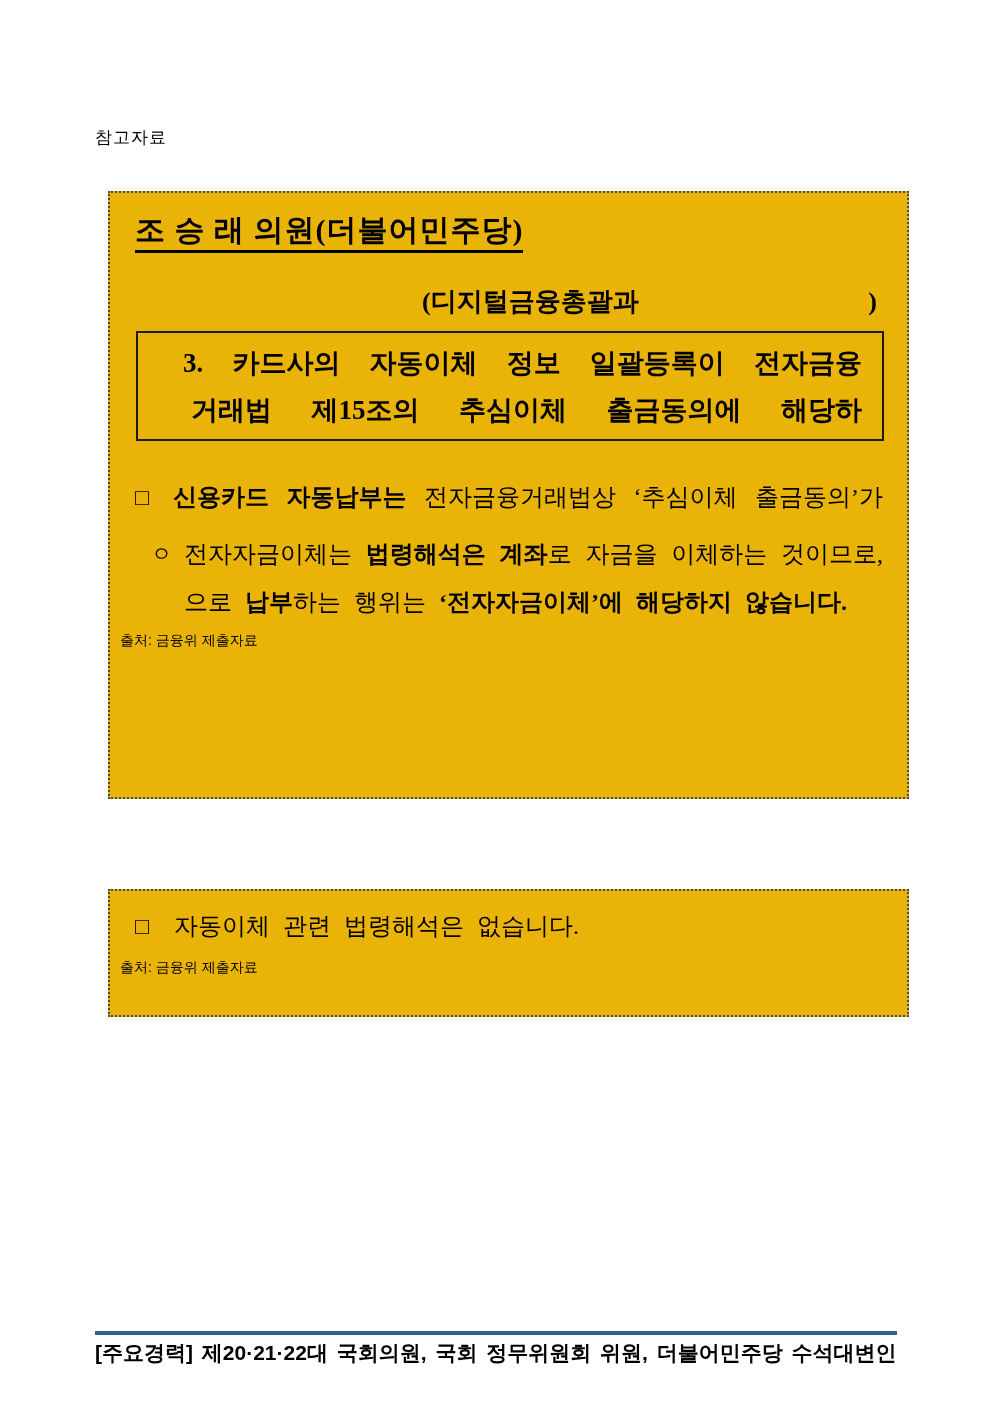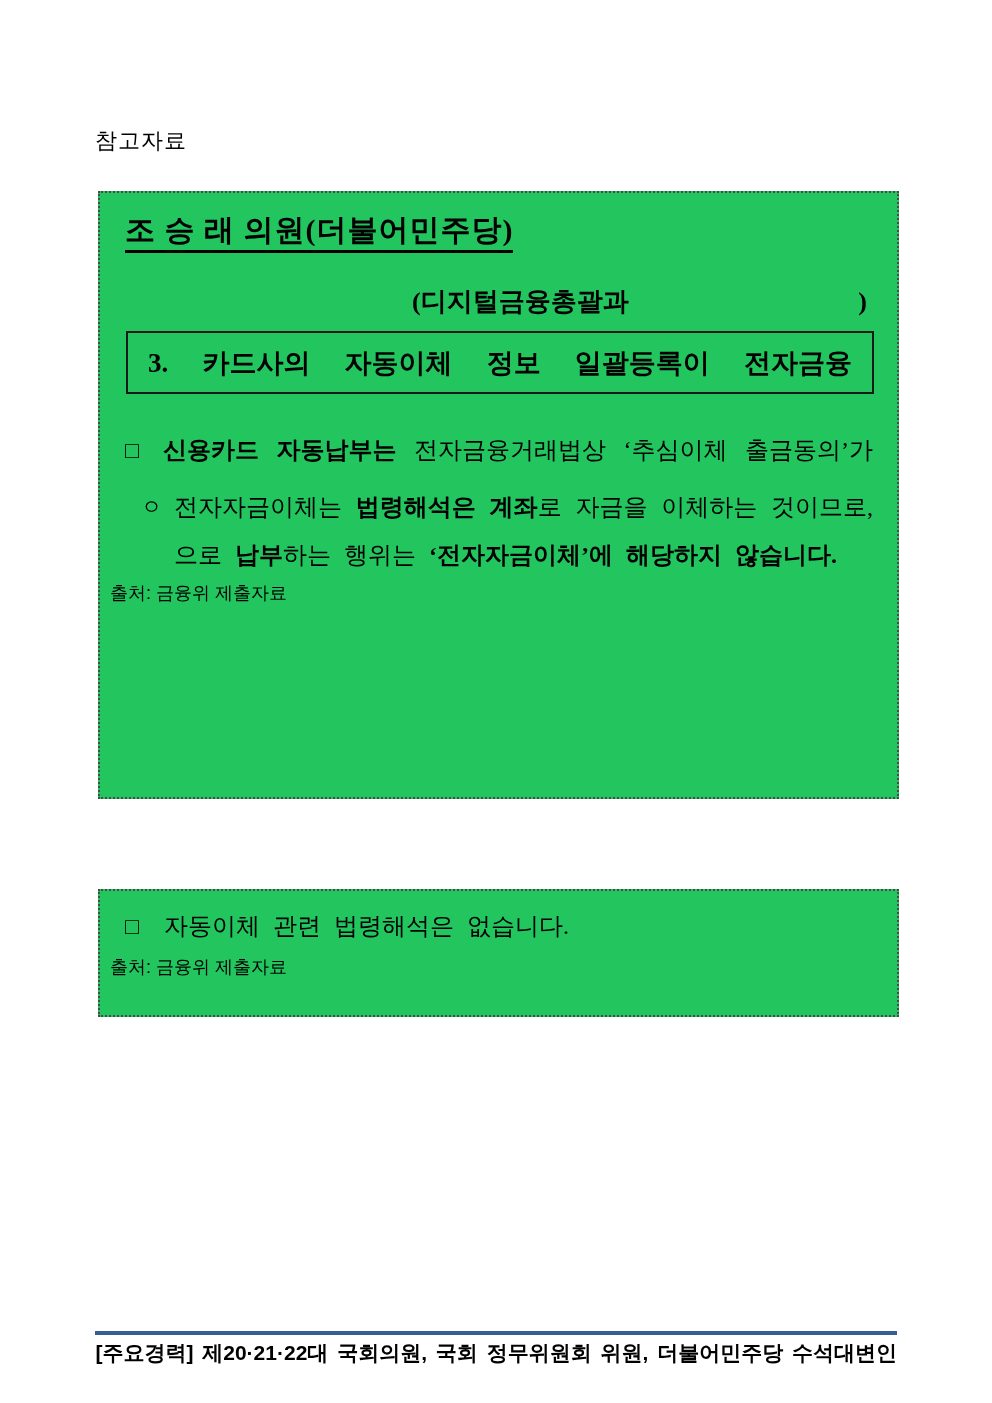--- a/index.html
+++ b/index.html
@@ -10,30 +10,30 @@
     color: #000;
     font-family: "Liberation Serif", "DejaVu Serif", serif;
     position: relative;
     overflow: hidden;
   }
   .abs { position: absolute; }
 
   
   .ref-label {
     left: 95px; top: 126px;
-    font-size: 22px;
+    font-size: 17px;
     letter-spacing: 1px;
   }
 
   
   .dotted-box {
-    left: 98px;
+    left: 108px;
     width: 801px;
     border: 2px dotted #4a4a4a;
-    background: #22c55e;
+    background: #eab308;
   }
   .box1 { top: 191px; height: 608px; padding: 12px 24px 0 24px; }
   .box2 { top: 889px; height: 128px; padding: 10px 24px 0 24px; }
 
   
   .member-title {
     margin: 2px 0 0 1px;
     font-size: 30px;
     font-weight: bold;
     line-height: 46px;
@@ -62,21 +62,21 @@
     margin-top: 9px;
     margin-left: 2px;
     width: 748px;
     border: 2px solid #1a1a1a;
     padding: 7px 20px 5px 20px;
     font-size: 27px;
     font-weight: bold;
     line-height: 47px;
   }
   .q-line { white-space: normal; }
-  .q-just { text-align: justify; text-align-last: justify; }
+  .q-just { text-align: justify; text-align-last: justify; margin-left: 25px; }
   .q-indent { padding-left: 8px; }
 
   
   .bullet {
     display: flex;
     font-size: 24px;
     line-height: 49px;
   }
   .bullet .marker {
     flex: 0 0 auto;
@@ -89,21 +89,21 @@
   .b2 .marker { width: 33px; margin-left: 17px; font-size: 21px; line-height: 48px; }
   .btext { flex: 1 1 auto; }
   .bline-just { text-align: justify; text-align-last: justify; }
   .bline-ws { word-spacing: 7px; }
   .bold { font-weight: bold; }
 
   
   .source {
     margin-left: -14px;
     font-family: "Liberation Sans", "DejaVu Sans", sans-serif;
-    font-size: 18px;
+    font-size: 14px;
     line-height: 24px;
   }
   .source1 { margin-top: 2px; }
   .source2 { margin-top: 5px; }
 
   
   .b3 { margin-top: 2px; font-size: 24px; line-height: 47px; }
   .b3 .marker { width: 40px; padding-left: 1px; font-size: 23px; line-height: 47px; }
   .squiggle {
     border-bottom: 3px dotted #e36c09;
@@ -112,21 +112,21 @@
 
   
   .footer-rule {
     left: 95px; top: 1331px;
     width: 802px; height: 4px;
     background: #365f91;
   }
   .footer-text {
     left: 95px; top: 1339px;
     width: 802px;
-    text-align: right;
+    text-align: left;
     font-family: "Liberation Sans", "DejaVu Sans", sans-serif;
     font-size: 21px;
     font-weight: bold;
     line-height: 28px;
     word-spacing: 3px;
   }
 </style>
 </head>
 <body>
 
@@ -138,20 +138,21 @@
 
     <h1 class="member-title"><span class="u">조 승 래 의원(더불어민주당)</span></h1>
 
     <div class="dept-row">
       <span>(디지털금융총괄과</span>
       <span>)</span>
     </div>
 
     <div class="q-box">
       <div class="q-line q-just">3. 카드사의 자동이체 정보 일괄등록이 전자금융</div>
+      <div class="q-line q-just q-indent">거래법 제15조의 추심이체 출금동의에 해당하</div>
     </div>
 
     <div class="bullet b1">
       <span class="marker">□</span>
       <div class="btext">
         <div class="bline-just"><span class="bold">신용카드 자동납부는</span><span> 전자금융거래법상 ‘추심이체 출금동의’가</span></div>
       </div>
     </div>
 
     <div class="bullet b2">

